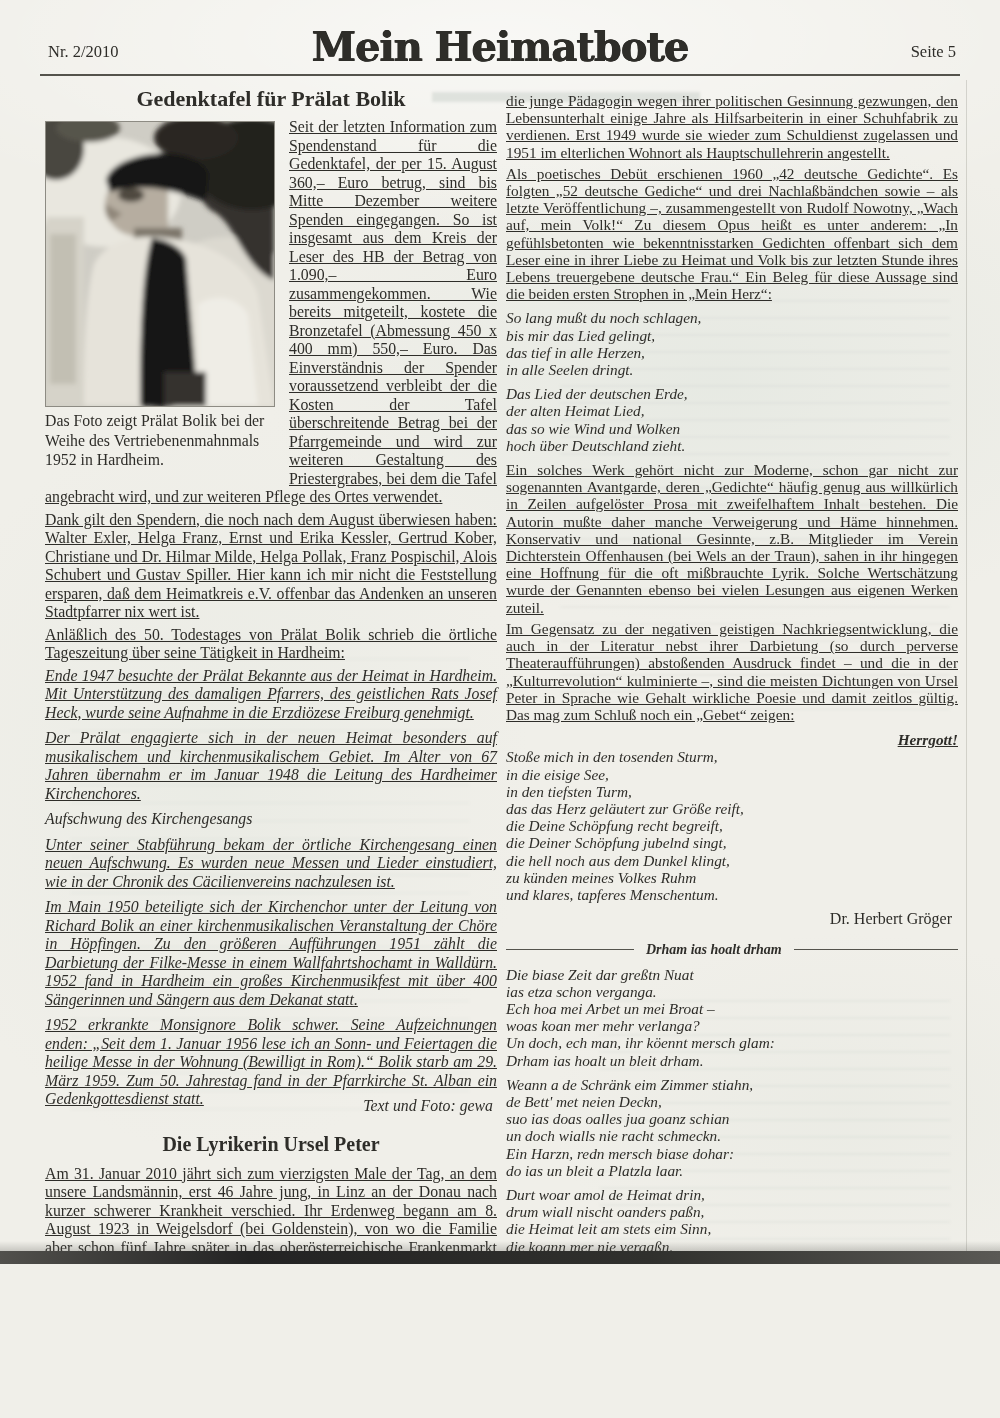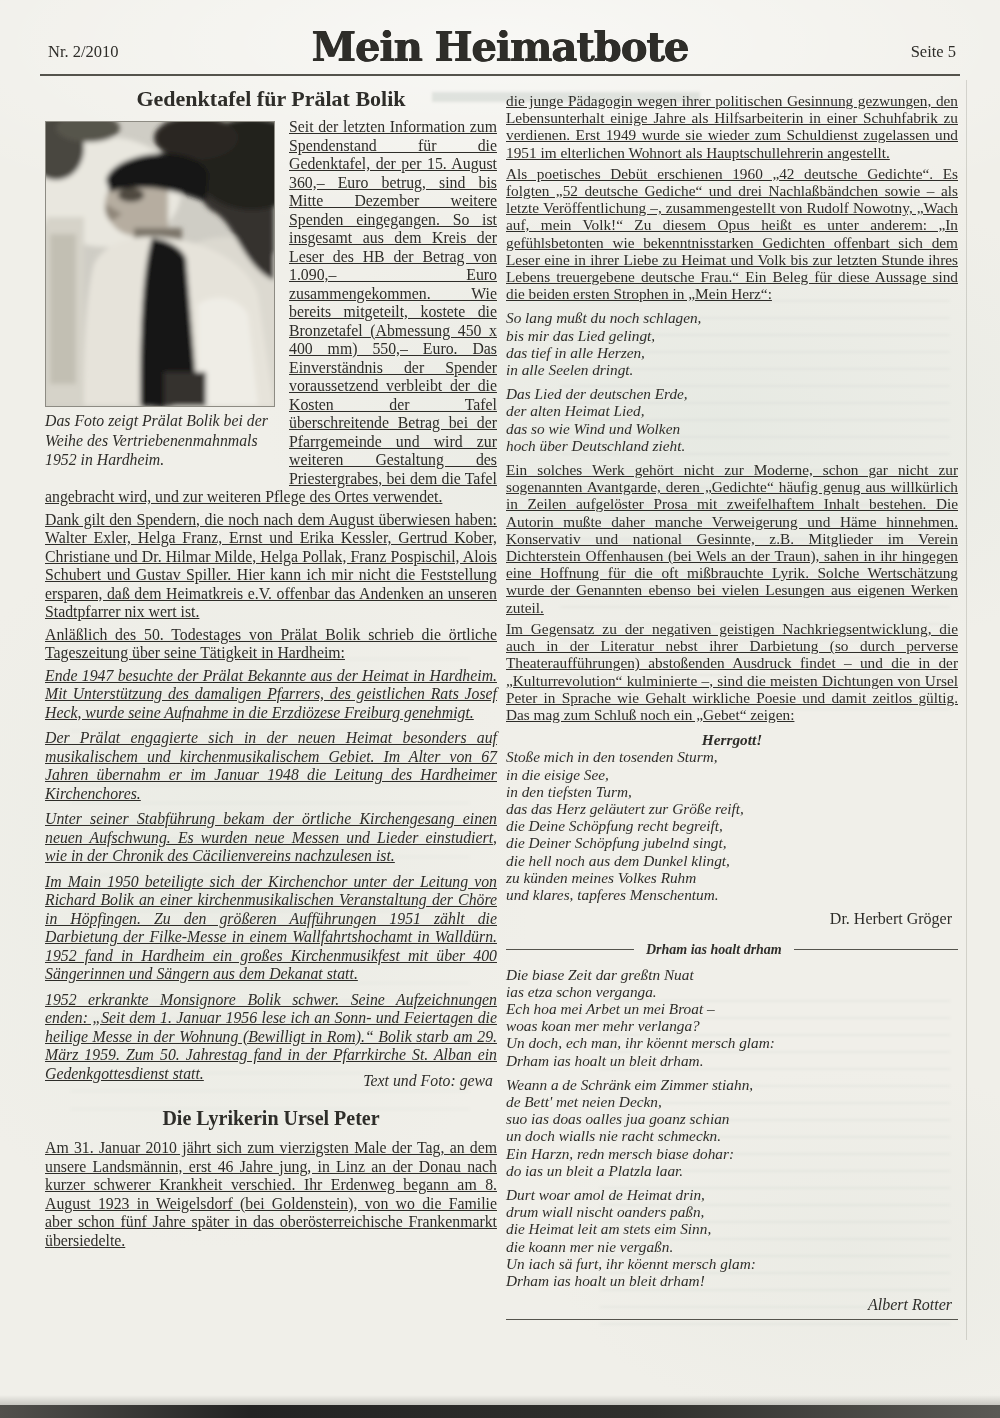--- a/index.html
+++ b/index.html
@@ -3,21 +3,21 @@
 <meta charset="utf-8">
 <style>
   html,body{margin:0;padding:0;}
   body{
     width:1000px;height:1418px;
     font-family:"Liberation Serif","DejaVu Serif",serif;
     color:#2e2d29;
     background-color:#f0efe9;
   }
   .sheet{
-    position:relative;width:1000px;height:1418px;overflow:hidden;
+    position:relative;width:1000px;height:1264px;overflow:hidden;
     background-image:
       radial-gradient(ellipse 700px 380px at 72% 30%, rgba(206,219,211,0.28), transparent 65%),
       radial-gradient(ellipse 520px 620px at 22% 62%, rgba(214,224,214,0.22), transparent 60%),
       radial-gradient(ellipse 900px 260px at 50% 3%, rgba(255,255,255,0.55), transparent 75%),
       radial-gradient(ellipse 500px 300px at 85% 88%, rgba(210,218,208,0.18), transparent 60%);
   }
   
   .hdr-issue{position:absolute;left:48px;top:42px;font-size:16.5px;}
   .hdr-page{position:absolute;right:44px;top:42px;font-size:16.5px;}
   .masthead{
@@ -32,26 +32,26 @@
   .col-right{position:absolute;left:506px;top:92px;width:452px;font-size:15.3px;line-height:17.2px;text-align:justify;}
   .col-left p,.col-right p{margin:0 0 4px 0;text-decoration:underline;}
   h2.article-title{font-size:22px;line-height:25px;font-weight:700;text-align:center;margin:0 0 7px 0;}
   h2.article-title-2{font-size:20px;line-height:25px;font-weight:700;text-align:center;margin:16px 0 8px 0;}
   .quote{font-style:italic;}
   .quote p{margin:0 0 7px 0;}
   .subhead-italic{font-style:italic;margin:2px 0 7px 0;}
   
   .photo-block{float:left;width:234px;margin:3px 10px 2px 0;}
   .photo-frame{width:228px;height:284px;border:1px solid #8d8b83;box-shadow:0 0 0 2px #f6f5f0 inset;background:#cfcdc5;}
-  .photo-caption{font-style:italic;line-height:19.5px;margin-top:4px;text-align:left;}
+  .photo-caption{line-height:19.5px;margin-top:4px;text-align:left;}
   .credit-row{text-align:right;font-style:italic;margin-top:-18.5px;padding-right:4px;}
   
   .poem{font-style:italic;text-align:left;margin:7px 0;}
   .poem span{display:inline;}
-  .poem-title{font-weight:700;font-style:italic;text-align:center;margin:8px 0 0 0;}
+  .poem-title{font-weight:700;font-style:italic;text-align:right;margin:8px 0 0 0;text-decoration:underline;}
   .signature{text-align:right;font-size:16px;margin:4px 6px 2px 0;}
   .signature.it{font-style:italic;}
   
   .dialect-head{display:flex;align-items:center;margin:14px 0 6px 0;}
   .dialect-head .ln-l{flex:0 0 128px;border-top:1.6px solid #54534c;}
   .dialect-head .ln-r{flex:1;border-top:1.6px solid #54534c;}
   .dialect-head .t{font-weight:700;font-style:italic;font-size:14px;padding:0 12px;white-space:nowrap;}
   .end-rule{border-top:1.6px solid #54534c;margin-top:6px;}
   
   .ghost{position:absolute;opacity:.55;filter:blur(1.6px);pointer-events:none;}
@@ -123,20 +123,21 @@
       <div class="photo-caption">Das Foto zeigt Prälat Bolik bei der Weihe des Vertriebenenmahnmals 1952 in Hardheim.</div>
     </div>
 
     <p>Seit der letzten Information zum Spendenstand für die Gedenktafel, der per 15. August 360,– Euro betrug, sind bis Mitte Dezember weitere Spenden eingegangen. So ist insgesamt aus dem Kreis der Leser des HB der Betrag von 1.090,– Euro zusammengekommen. Wie bereits mitgeteilt, kostete die Bronzetafel (Abmessung 450 x 400 mm) 550,– Euro. Das Einverständnis der Spender voraussetzend verbleibt der die Kosten der Tafel überschreitende Betrag bei der Pfarrgemeinde und wird zur weiteren Gestaltung des Priestergrabes, bei dem die Tafel angebracht wird, und zur weiteren Pflege des Ortes verwendet.</p>
     <p>Dank gilt den Spendern, die noch nach dem August überwiesen haben: Walter Exler, Helga Franz, Ernst und Erika Kessler, Gertrud Kober, Christiane und Dr. Hilmar Milde, Helga Pollak, Franz Pospischil, Alois Schubert und Gustav Spiller. Hier kann ich mir nicht die Feststellung ersparen, daß dem Heimatkreis e.V. offenbar das Andenken an unseren Stadtpfarrer nix wert ist.</p>
     <p>Anläßlich des 50. Todestages von Prälat Bolik schrieb die örtliche Tageszeitung über seine Tätigkeit in Hardheim:</p>
 
     <div class="quote">
       <p>Ende 1947 besuchte der Prälat Bekannte aus der Heimat in Hardheim. Mit Unterstützung des damaligen Pfarrers, des geistlichen Rats Josef Heck, wurde seine Aufnahme in die Erzdiözese Freiburg genehmigt.</p>
       <p>Der Prälat engagierte sich in der neuen Heimat besonders auf musikalischem und kirchenmusikalischem Gebiet. Im Alter von 67 Jahren übernahm er im Januar 1948 die Leitung des Hardheimer Kirchenchores.</p>
+      <div class="subhead-italic">Aufschwung des Kirchengesangs</div>
       <p>Unter seiner Stabführung bekam der örtliche Kirchengesang einen neuen Aufschwung. Es wurden neue Messen und Lieder einstudiert, wie in der Chronik des Cäcilienvereins nachzulesen ist.</p>
       <p>Im Main 1950 beteiligte sich der Kirchenchor unter der Leitung von Richard Bolik an einer kirchenmusikalischen Veranstaltung der Chöre in Höpfingen. Zu den größeren Aufführungen 1951 zählt die Darbietung der Filke-Messe in einem Wallfahrtshochamt in Walldürn. 1952 fand in Hardheim ein großes Kirchenmusikfest mit über 400 Sängerinnen und Sängern aus dem Dekanat statt.</p>
       <p>1952 erkrankte Monsignore Bolik schwer. Seine Aufzeichnungen enden: „Seit dem 1. Januar 1956 lese ich an Sonn- und Feiertagen die heilige Messe in der Wohnung (Bewilligt in Rom).“ Bolik starb am 29. März 1959. Zum 50. Jahrestag fand in der Pfarrkirche St. Alban ein Gedenkgottesdienst statt.</p>
       <div class="credit-row">Text und Foto: gewa</div>
     </div>
 
     <h2 class="article-title-2">Die Lyrikerin Ursel Peter</h2>
     <p>Am 31. Januar 2010 jährt sich zum vierzigsten Male der Tag, an dem unsere Landsmännin, erst 46 Jahre jung, in Linz an der Donau nach kurzer schwerer Krankheit verschied. Ihr Erdenweg begann am 8. August 1923 in Weigelsdorf (bei Goldenstein), von wo die Familie aber schon fünf Jahre später in das oberösterreichische Frankenmarkt übersiedelte.</p>
   </div>
 

